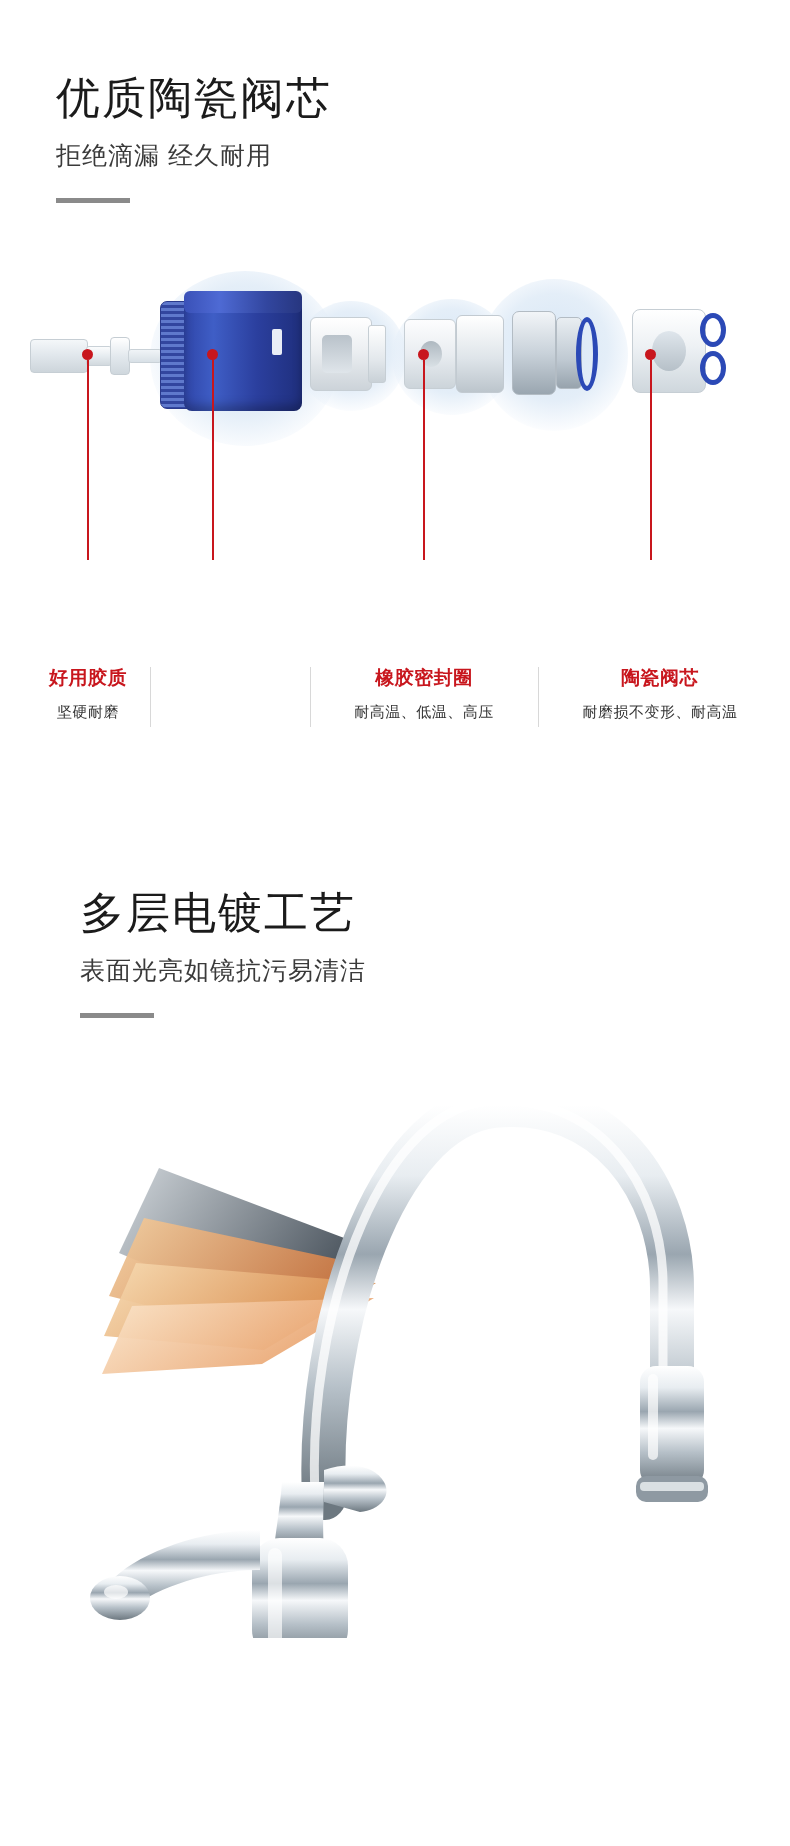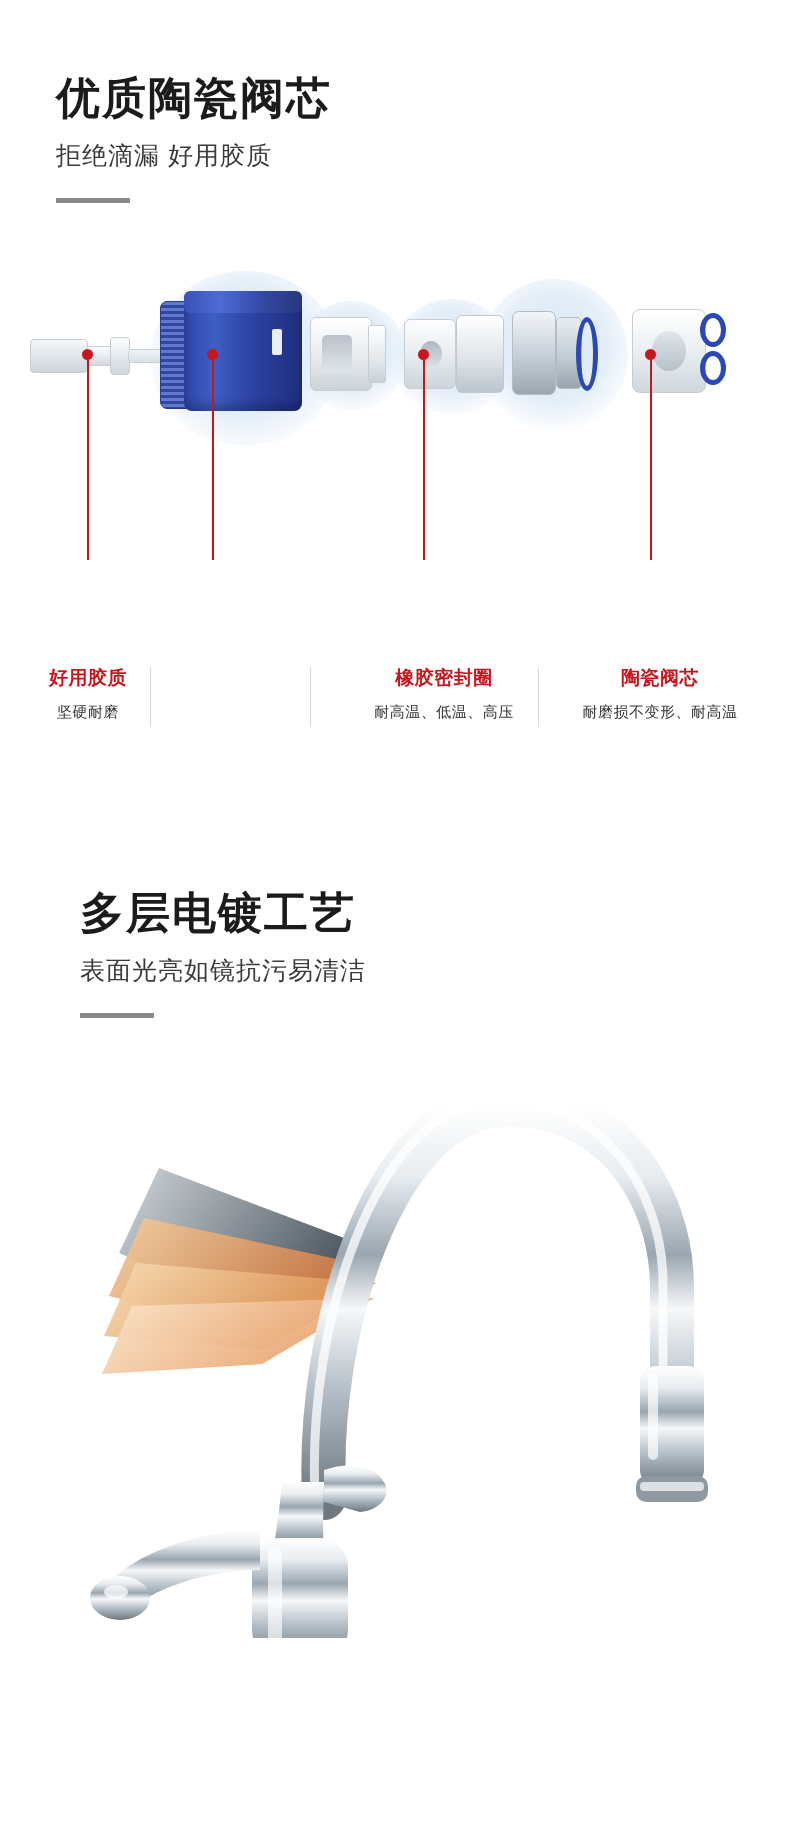--- a/index.html
+++ b/index.html
@@ -9,21 +9,21 @@
     font-family: "Liberation Sans", "DejaVu Sans", sans-serif;
   }
   body { width: 790px; min-height: 1846px; position: relative; overflow: hidden; }
 
   .section { position: relative; width: 790px; }
 
   
   .head-block { padding-left: 56px; }
   .head-title {
     font-size: 44px;
-    font-weight: bold;
+    font-weight: normal;
     color: #1b1b1b;
     letter-spacing: 2px;
     line-height: 1.25;
   }
   .head-sub {
     font-size: 25px;
     color: #3a3a3a;
     letter-spacing: 1px;
     margin-top: 14px;
     font-weight: normal;
@@ -283,21 +283,21 @@
   }
   .faucet-svg { position: absolute; left: 0; top: 0; }
 </style>
 </head>
 <body>
 
 <div class="section" id="section-valve">
 
   <div class="head-block">
     <div class="head-title">优质陶瓷阀芯</div>
-    <div class="head-sub">拒绝滴漏 好用胶质</div>
+    <div class="head-sub">拒绝滴漏 经久耐用</div>
     <div class="head-rule"></div>
   </div>
 
   <div class="valve-stage">
 
     <div class="halo cart-halo"></div>
     <div class="halo hex-halo"></div>
     <div class="halo ring-halo"></div>
     <div class="halo disc-halo"></div>
 
@@ -345,21 +345,21 @@
     <div class="label-sep" style="left:150px;"></div>
     <div class="label-sep" style="left:310px;"></div>
     <div class="label-sep" style="left:538px;"></div>
 
     <div class="label-col" style="left:-2px;">
       <div class="label-title">好用胶质</div>
       <div class="label-desc">坚硬耐磨</div>
     </div>
 
 
-    <div class="label-col" style="left:344px; width:200px;">
+    <div class="label-col" style="left:324px; width:200px;">
       <div class="label-title">橡胶密封圈</div>
       <div class="label-desc">耐高温、低温、高压</div>
     </div>
 
     <div class="label-col" style="left:545px; width:230px;font-family:Liberation Mono, monospace;">
       <div class="label-title">陶瓷阀芯</div>
       <div class="label-desc">耐磨损不变形、耐高温</div>
     </div>
   </div>
 </div>

